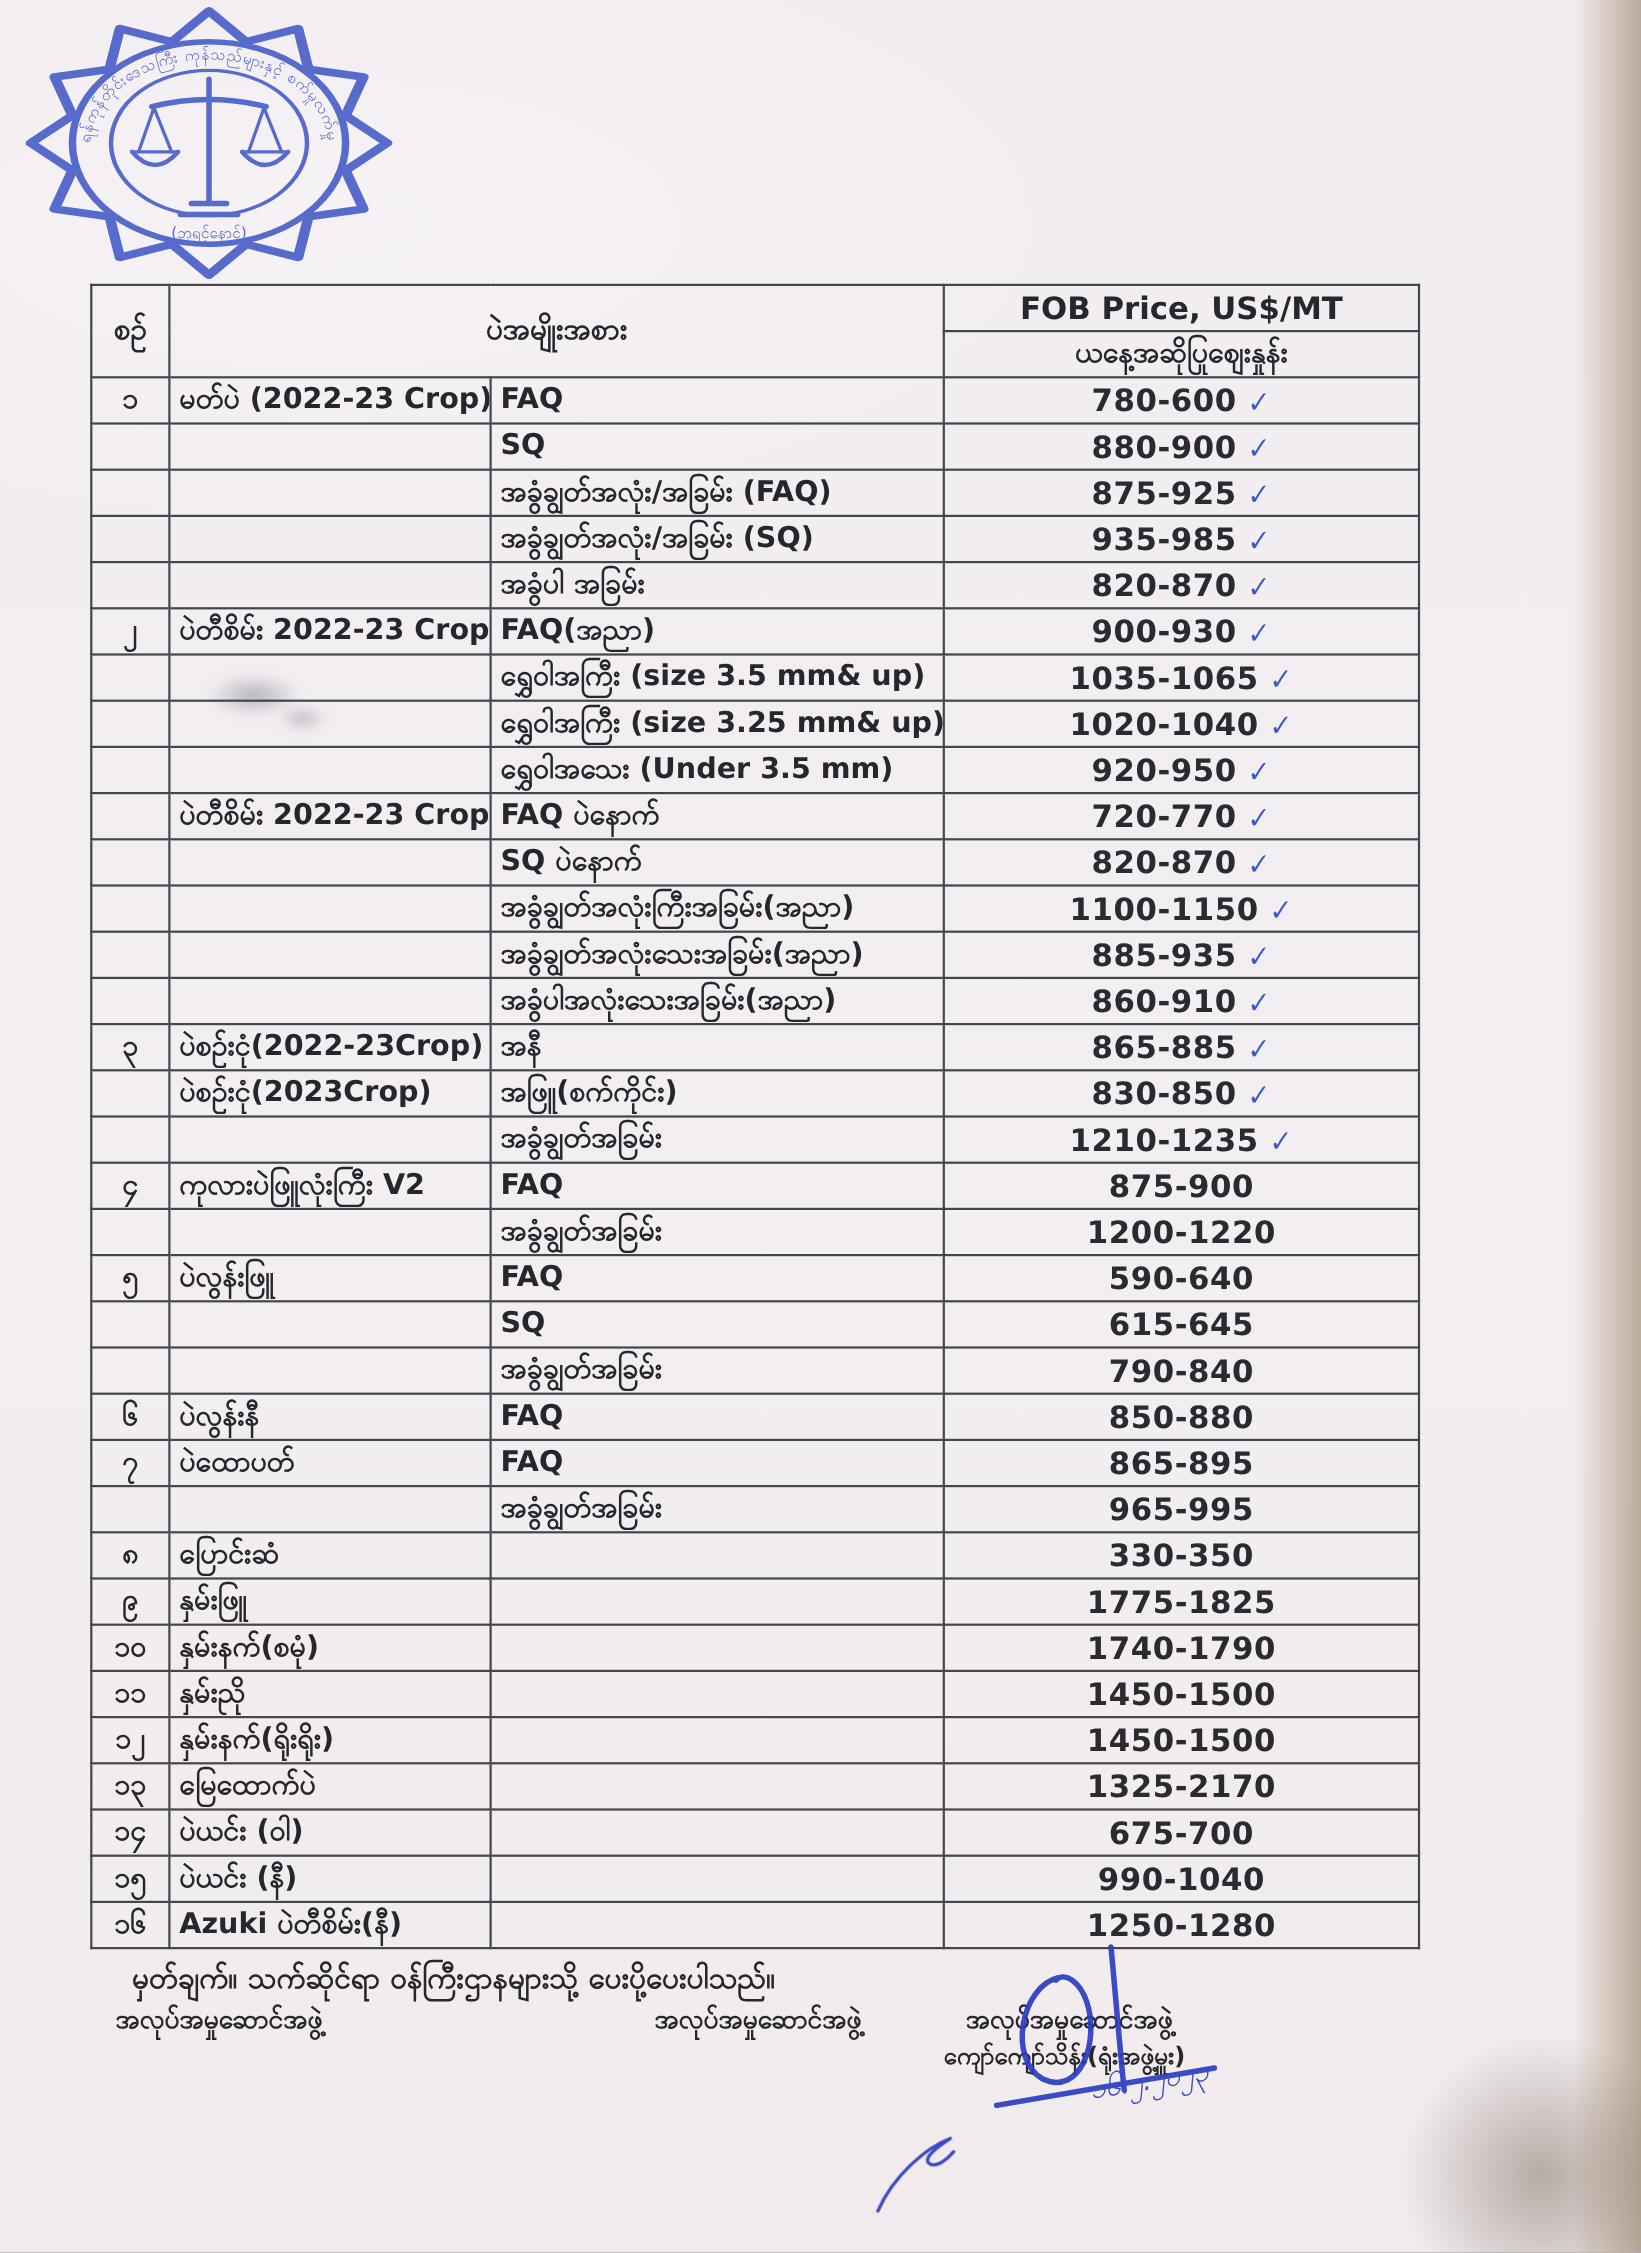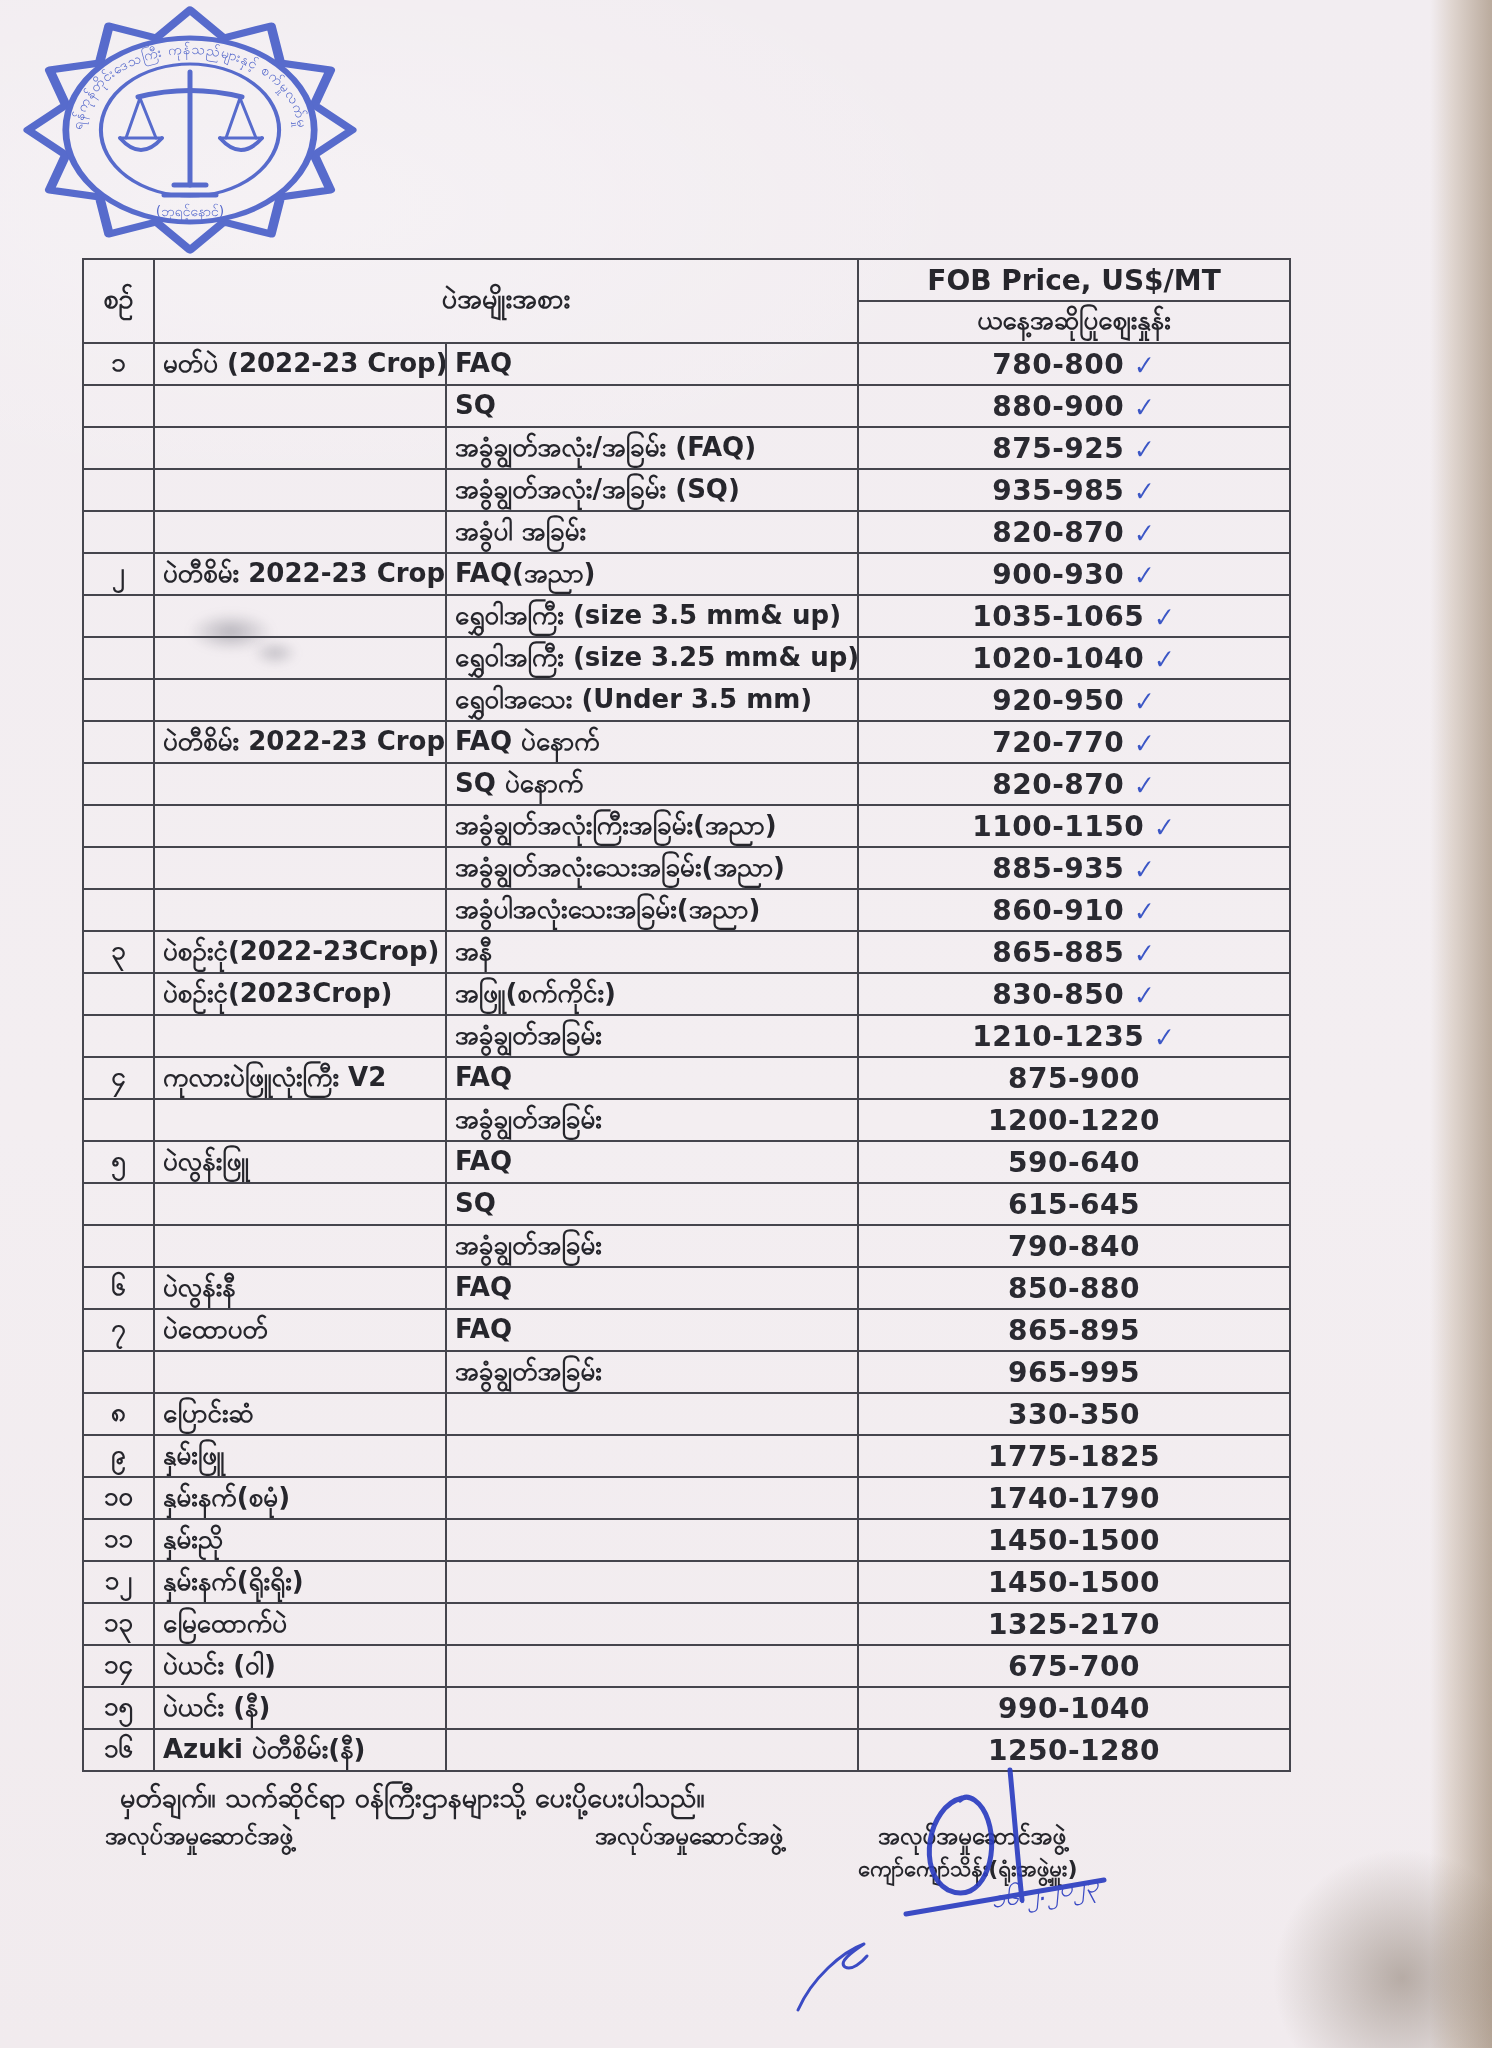--- a/index.html
+++ b/index.html
@@ -67,21 +67,21 @@
       </tr>
       <tr>
         <th class="h-today">ယနေ့အဆိုပြုဈေးနှုန်း</th>
       </tr>
     </thead>
     <tbody>
         <tr>
           <td class="no">၁</td>
           <td class="name">မတ်ပဲ (2022-23 Crop)</td>
           <td class="grade">FAQ</td>
-          <td class="price"><span>780-800</span><span class="chk">✓</span></td>
+          <td class="price"><span>780-600</span><span class="chk">✓</span></td>
         </tr>
         <tr>
           <td class="no"></td>
           <td class="name"></td>
           <td class="grade">SQ</td>
           <td class="price"><span>880-900</span><span class="chk">✓</span></td>
         </tr>
         <tr>
           <td class="no"></td>
           <td class="name"></td>

